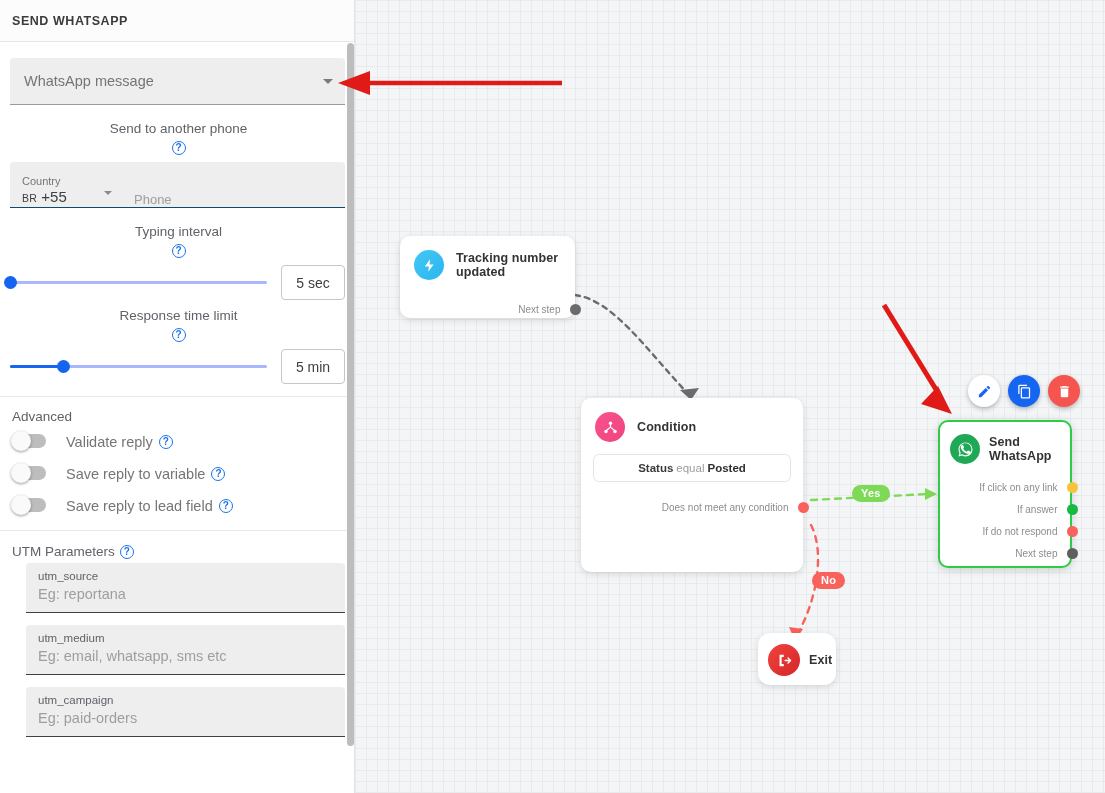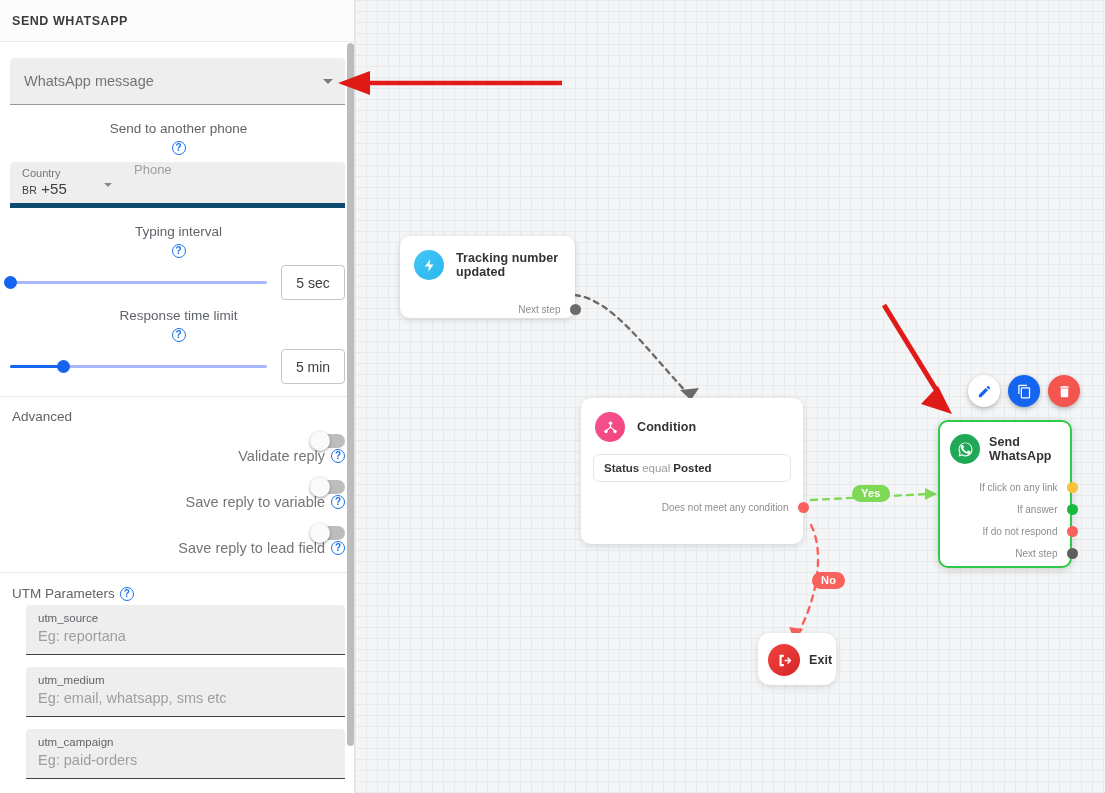--- a/index.html
+++ b/index.html
@@ -70,23 +70,23 @@
   .qmark {
     display: inline-flex; align-items: center; justify-content: center;
     width: 14px; height: 14px; border-radius: 50%;
     border: 1.3px solid #1a73e8; color: #1a73e8;
     font-size: 10px; line-height: 1; font-weight: bold;
     position: relative; top: 0px;
   }
 
   
   .phone-row {
-    display: flex; align-items: flex-start;
+    display: flex; align-items: flex-end;
     background: #eeeeee;
-    border-bottom: 5px solid #0c4a6e;
+    border-bottom: 1px solid #0c4a6e;
     border-radius: 4px 4px 0 0;
     height: 46px;
   }
   .country {
     position: relative; width: 112px;
     padding: 5px 0 0 12px;
   }
   .country .cap { font-size: 11px; color: #757575; line-height: 13px; }
   .country .val { font-size: 15px; color: #3c4043; line-height: 17px; }
   .country .val .iso { font-size: 10.5px; letter-spacing: .3px; }
@@ -119,21 +119,21 @@
   }
   .numbox {
     width: 64px; height: 35px;
     border: 1px solid #c6c6c6; border-radius: 4px;
     display: flex; align-items: center; justify-content: center;
     font-size: 14px; color: #3c4043; background: #fff;
     flex: 0 0 auto;
   }
 
   .adv-title { font-size: 13.5px; color: #5f6368; margin: 12px 0 10px 2px; }
-  .toggle-row { display: flex; align-items: flex-end; gap: 0; margin: 0 0 16px 2px; flex-direction: column; }
+  .toggle-row { display: flex; align-items: flex-start; gap: 20px; margin: 0 0 16px 2px; }
   .switch {
     width: 34px; height: 14px; border-radius: 8px;
     background: #bdbdbd; position: relative; flex: 0 0 auto;
   }
   .switch .thumb {
     position: absolute; left: -1px; top: -3px;
     width: 20px; height: 20px; border-radius: 50%;
     background: #fafafa;
     box-shadow: 0 1px 3px rgba(0,0,0,.4);
   }
@@ -193,21 +193,21 @@
   .port-dot {
     width: 11px; height: 11px; border-radius: 50%;
     margin-right: -19.5px; flex: 0 0 auto;
   }
 
   
   #node-trigger { left: 45px; top: 236px; width: 175px; height: 82px; }
   #node-trigger .node-ic { background: linear-gradient(135deg,#45c7f5,#29b6f0); }
 
   
-  #node-condition { left: 226px; top: 398px; width: 222px; height: 146px; }
+  #node-condition { left: 226px; top: 398px; width: 222px; height: 174px; text-align: center; }
   #node-condition .node-ic { background: linear-gradient(135deg,#f8538f,#f0437f); }
   .cond-chip {
     margin: 12px 12px 0 12px;
     border: 1px solid #e4e4e4; border-radius: 6px;
     padding: 7px 10px; font-size: 11.5px; background: #fff;
   }
   .cond-chip .k { color: #3a3a3a; font-weight: bold; }
   .cond-chip .op { color: #9b9b9b; margin: 0 3px; }
   .cond-chip .v { color: #2f2f2f; font-weight: bold; }
 

